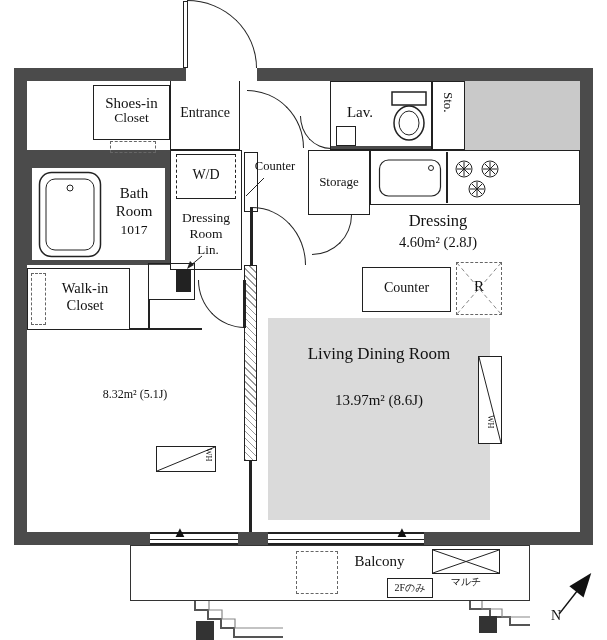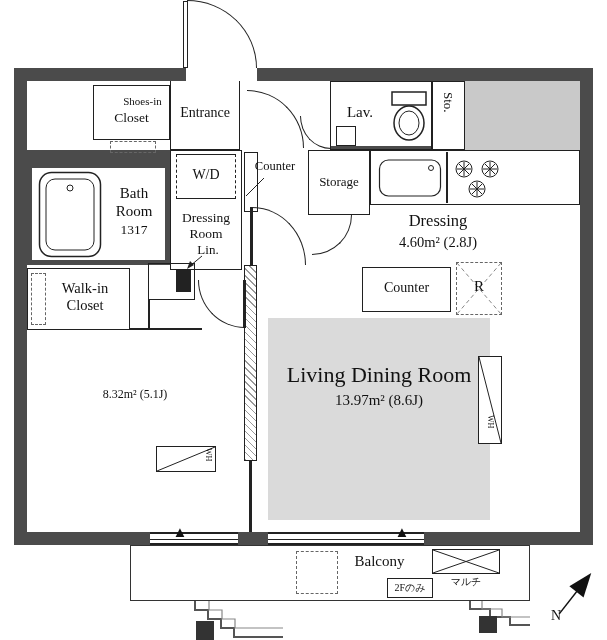--- a/index.html
+++ b/index.html
@@ -39,21 +39,21 @@
       <div></div>
     </div>
   <div class="a win" style="left:268px;top:532px;width:156px;height:13px">
       <div></div>
     </div>
 
   <div class="a" style="left:268px;top:318px;width:222px;height:202px;background:#dadada"></div>
 
   <div class="a r" style="left:93px;top:85px;width:77px;height:55px"></div>
   <div class="a d" style="left:110px;top:141px;width:46px;height:12px"></div>
-  <div class="a t" style="left:106px;top:95px;width:73px;font-size:11px">Shoes-in</div>
+  <div class="a t" style="left:95px;top:95px;width:73px;font-size:15px">Shoes-in</div>
   <div class="a t" style="left:95px;top:110px;width:73px;font-size:13.5px">Closet</div>
 
   <div class="a r" style="left:170px;top:81px;width:70px;height:69px;border-top:none"></div>
   <div class="a t" style="left:168px;top:105px;width:74px;font-size:14px">Entrance</div>
 
   <div class="a r" style="left:330px;top:81px;width:102px;height:69px"></div>
   <div class="a t" style="left:336px;top:104px;width:48px;font-size:15px">Lav.</div>
   <svg class="a" style="left:384px;top:90px" width="48" height="56" viewBox="0 0 48 56">
     <rect x="8" y="2" width="34" height="13" fill="#fff" stroke="#222" stroke-width="1.5"></rect>
     <ellipse cx="25" cy="33" rx="15" ry="17" fill="#fff" stroke="#222" stroke-width="1.5"></ellipse>
@@ -65,21 +65,21 @@
   <div class="a t vert" style="left:440px;top:92px;font-size:13px">Sto.</div>
 
   <div class="a" style="left:27px;top:163px;width:143px;height:102px;border:5px solid #4b4b4b"></div>
   <svg class="a" style="left:38px;top:171px" width="64" height="87" viewBox="0 0 64 87">
     <rect x="1.5" y="1.5" width="61" height="84" rx="12" fill="#fff" stroke="#222" stroke-width="1.5"></rect>
     <rect x="8" y="8" width="48" height="71" rx="9" fill="none" stroke="#222" stroke-width="1"></rect>
     <circle cx="32" cy="17" r="3" fill="none" stroke="#222" stroke-width="1"></circle>
   </svg>
   <div class="a t" style="left:103px;top:185px;width:62px;font-size:15px">Bath</div>
   <div class="a t" style="left:103px;top:203px;width:62px;font-size:15px">Room</div>
-  <div class="a t" style="left:103px;top:222px;width:62px;font-size:13.5px">1317</div>
+  <div class="a t" style="left:103px;top:222px;width:62px;font-size:13.5px">1017</div>
 
   <div class="a r" style="left:170px;top:150px;width:72px;height:120px"></div>
   <div class="a r" style="left:176px;top:154px;width:60px;height:45px;border-style:solid dashed"></div>
   <div class="a t" style="left:176px;top:167px;width:60px;font-size:14px">W/D</div>
   <div class="a t" style="left:172px;top:210px;width:68px;font-size:13.5px">Dressing</div>
   <div class="a t" style="left:172px;top:226px;width:68px;font-size:13.5px">Room</div>
   <div class="a t" style="left:186px;top:243px;width:44px;font-size:13px">Lin.</div>
   <svg class="a" style="left:184px;top:255px" width="22" height="16" viewBox="0 0 22 16">
     <line x1="18" y1="1" x2="6" y2="11" stroke="#222" stroke-width="1"></line>
     <polygon points="3,14 10,10 6,6" fill="#222"></polygon>
@@ -136,21 +136,21 @@
   <div class="a t" style="left:55px;top:388px;width:160px;font-size:12px">8.32m² (5.1J)</div>
   <div class="a r" style="left:156px;top:446px;width:60px;height:26px"></div>
   <svg class="a" style="left:156px;top:446px" width="60" height="26" viewBox="0 0 60 26">
     <line x1="1" y1="25" x2="59" y2="1" stroke="#222" stroke-width="1"></line>
   </svg>
   <div class="a t vert" style="left:204px;top:448px;font-size:8px">WH</div>
 
   <div class="a r hatch" style="left:244px;top:265px;width:13px;height:196px"></div>
   <div class="a" style="left:249px;top:461px;width:3px;height:71px;background:#222"></div>
 
-  <div class="a t" style="left:279px;top:362px;width:200px;font-size:22px">Living Dining Room</div>
+  <div class="a t" style="left:279px;top:344px;width:200px;font-size:17px">Living Dining Room</div>
   <div class="a t" style="left:294px;top:392px;width:170px;font-size:15px">13.97m² (8.6J)</div>
   <div class="a r" style="left:478px;top:356px;width:24px;height:88px;background:#fff"></div>
   <svg class="a" style="left:478px;top:356px" width="24" height="88" viewBox="0 0 24 88">
     <line x1="1" y1="1" x2="23" y2="87" stroke="#222" stroke-width="1"></line>
   </svg>
   <div class="a t vert" style="left:486px;top:415px;font-size:8px">WH</div>
 
   <div class="a arc-tr" style="left:187px;top:0px;width:70px;height:68px"></div>
   <div class="a" style="left:183px;top:1px;width:5px;height:67px;background:#fff;border:1px solid #222"></div>
   <div class="a arc-tr" style="left:247px;top:90px;width:57px;height:58px"></div>

